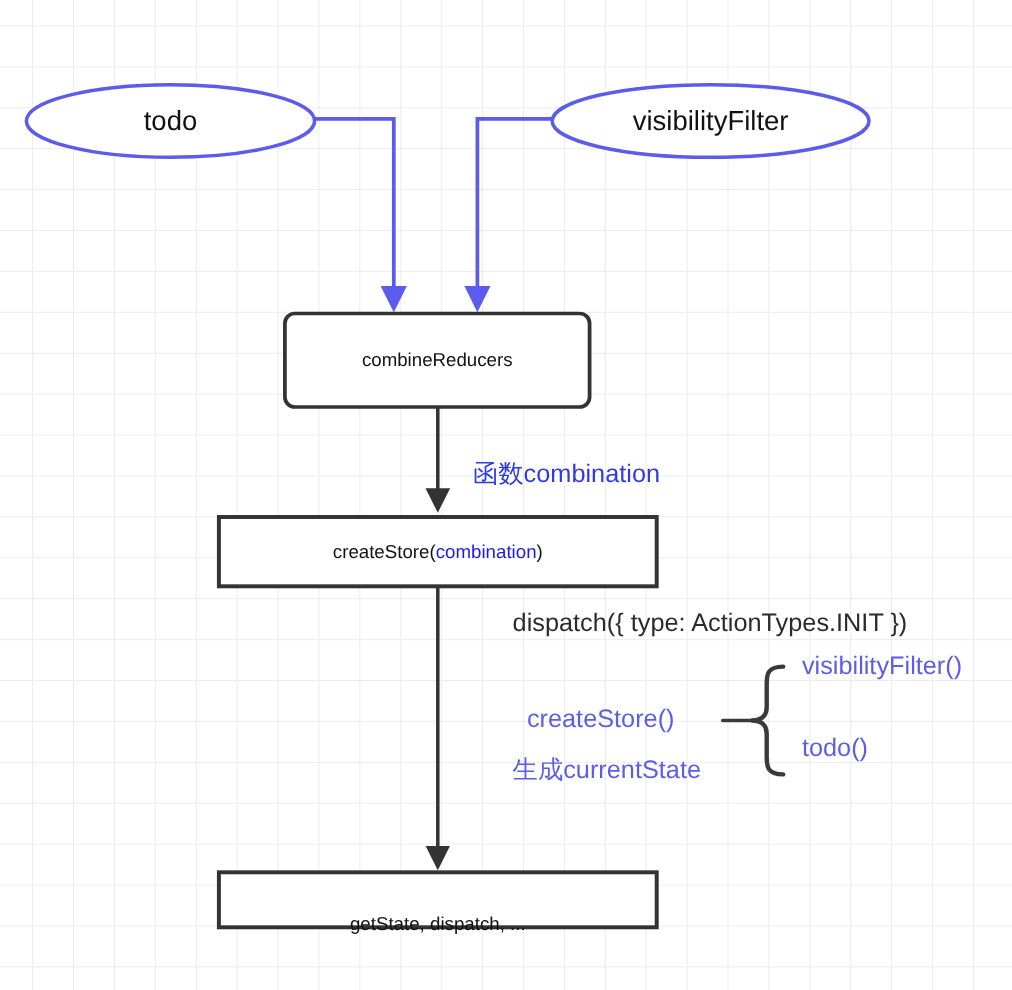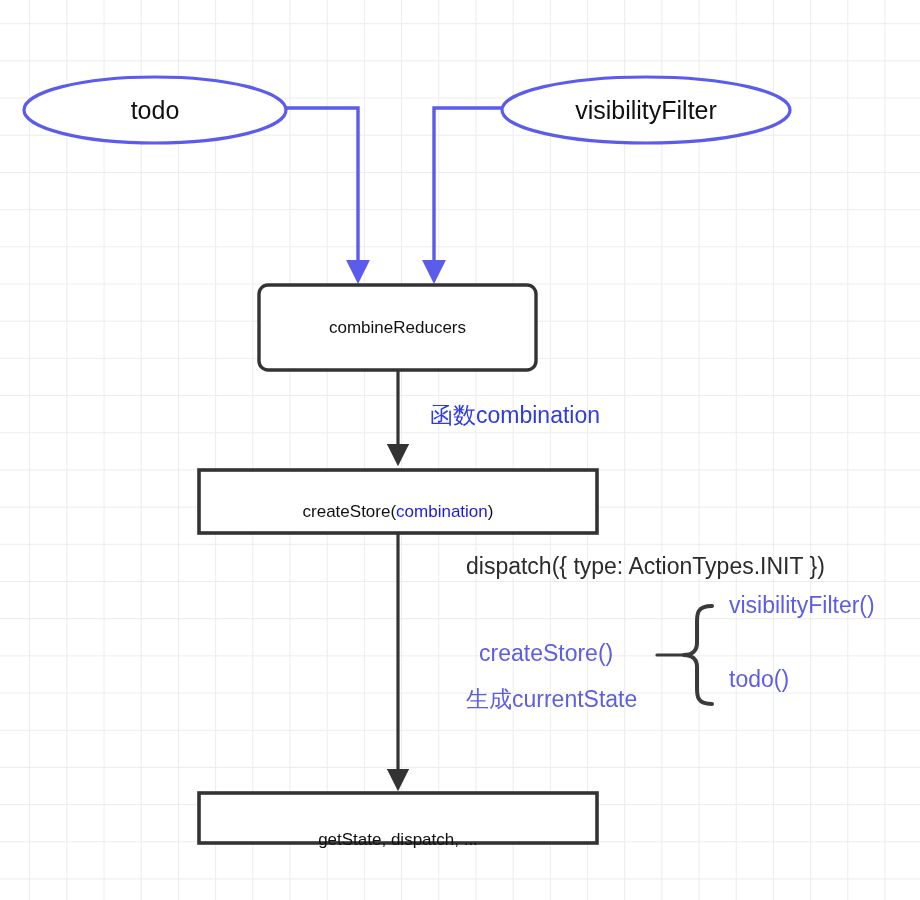--- a/index.html
+++ b/index.html
@@ -50,21 +50,21 @@
   .ellipse-label   { font-size: 25px; }
   .box-label       { font-size: 17px; }
 
   
   .annot {
     position: absolute;
     white-space: nowrap;
     line-height: 1.15;
   }
 
-  .annot-blue      { color: #2f3ae0; font-size: 23px; }
+  .annot-blue      { color: #2f3ae0; font-size: 23px; margin-top: 15px; }
   .annot-peri      { color: #5d5de6; font-size: 23px; }
   .annot-dark      { color: #2b2b2b; font-size: 23px; }
 
   .inline-blue     { color: #1a1aee; }
   .inline-dark     { color: #111111; }
 </style>
 </head>
 <body>
 
 <div id="canvas">
@@ -110,21 +110,21 @@
   </svg>
 
   <div class="node-label ellipse-label" style="left:24px; top:86px; width:262px; height:48px;">todo</div>
 
   <div class="node-label ellipse-label" style="left:502px; top:86px; width:288px; height:48px;">visibilityFilter</div>
 
   <div class="node-label box-label" style="left:259px; top:285px; width:277px; height:85px;">combineReducers</div>
 
   <div class="annot annot-blue" style="left:430px; top:402px;">函数combination</div>
 
-  <div class="node-label box-label" style="left:199px; top:480px; width:398px; height:63px;align-items:center;">
+  <div class="node-label box-label" style="left:199px; top:470px; width:398px; height:63px;align-items:center;">
     <span class="inline-dark">createStore(</span>
       <span class="inline-blue">combination</span>
       <span class="inline-dark">)</span>
   </div>
 
   <div class="annot annot-dark" style="left:466px; top:553px;">dispatch({ type: ActionTypes.INIT })</div>
 
   <div class="annot annot-peri" style="left:479px; top:640px;">createStore()</div>
 
   <div class="annot annot-peri" style="left:466px; top:686px;">生成currentState</div>

